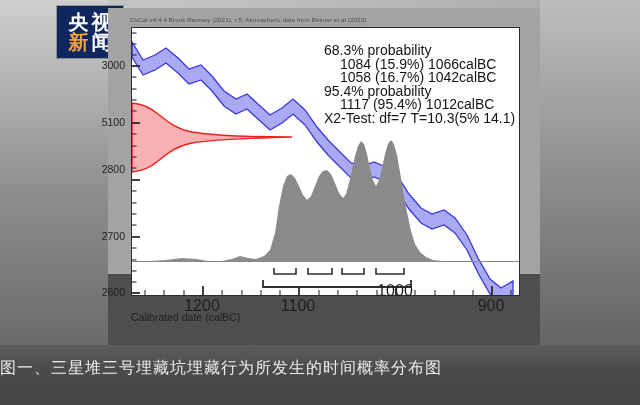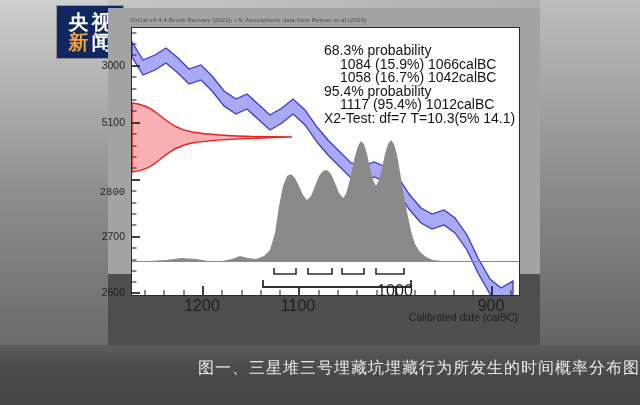--- a/index.html
+++ b/index.html
@@ -46,29 +46,29 @@
   
   .ylabel{position:absolute;left:-38px;top:96px;width:180px;text-align:center;
     transform:rotate(-90deg);transform-origin:center center;
     font-size:10px;color:#1f1f1f;}
   .ytick{position:absolute;right:415px;width:60px;text-align:right;
     font-size:10.5px;color:#1f1f1f;transform:translateY(-50%);white-space:nowrap;}
 
   
   .xtick{position:absolute;font-size:16px;color:#1f1f1f;
     transform:translateX(-50%);white-space:nowrap;}
-  .xlabel{position:absolute;left:23px;top:303px;width:387px;text-align:right;
+  .xlabel{position:absolute;left:23px;top:303px;width:387px;text-align:left;
     font-size:10.5px;color:#1f1f1f;}
 
   
   .stats{position:absolute;left:216px;top:36px;font-size:14px;color:#141414;
     line-height:13.6px;white-space:nowrap;z-index:6;}
   .stats .ind{padding-left:16px;}
 
-  .caption{position:absolute;left:0;top:358px;width:640px;text-align:right;
+  .caption{position:absolute;left:0;top:358px;width:640px;text-align:left;
     font-family:"DejaVu Sans",sans-serif;font-size:16px;color:#eaeaea;letter-spacing:1px;}
 </style>
 </head>
 <body>
 
 <div id="root">
 
   <div class="bg-top"></div>
   <div class="bg-left"></div>
   <div class="bg-right"></div>
@@ -88,21 +88,21 @@
   <div class="card">
 
     <div class="oxcal-header">OxCal v4.4.4 Bronk Ramsey (2021); r:5; Atmospheric data from Reimer et al (2020)</div>
 
     <div class="plot-title">K3 R_Combine(2885,11)</div>
 
     <div class="ylabel">Radiocarbon determination (BP)</div>
 
     <div class="ytick" style="top:57px;">3000</div>
     <div class="ytick" style="top:114px;">5100</div>
-    <div class="ytick" style="top:184px;font-family:Liberation Mono, monospace;">2800</div>
+    <div class="ytick" style="top:161px;">2800</div>
     <div class="ytick" style="top:228px;">2700</div>
     <div class="ytick" style="top:284px;">2600</div>
 
     <div class="plot">
       <svg width="387" height="267" viewBox="0 0 387 267">
 
         <path d="M0,14 L11,32 L23,27 L34,20 L46,30 L57,41 L69,37 L80,48 L92,63 L104,71 L115,66 L127,77 L138,87 L150,80 L161,71 L173,82 L185,99 L196,112 L208,124 L219,135 L231,138 L242,134 L254,139 L266,149 L277,166 L289,180 L300,186 L312,182 L323,190 L335,207 L346,230 L358,251 L369,260 L381,253
                  L381,268 L369,275 L358,266 L346,245 L335,222 L323,205 L312,197 L300,201 L289,195 L277,181 L266,164 L254,154 L242,149 L231,153 L219,150 L208,139 L196,127 L185,114 L173,97 L161,86 L150,95 L138,102 L127,92 L115,81 L104,86 L92,78 L80,63 L69,52 L57,56 L46,45 L34,35 L23,42 L11,47 L0,29 Z" fill="#9b9bf2" fill-opacity="0.85" stroke="#3b37d6" stroke-width="1.3"></path>
 
         <path d="M0,75 C10,76 18,79 26,86 C36,94 44,101 60,104 C85,108 120,109 160,109

